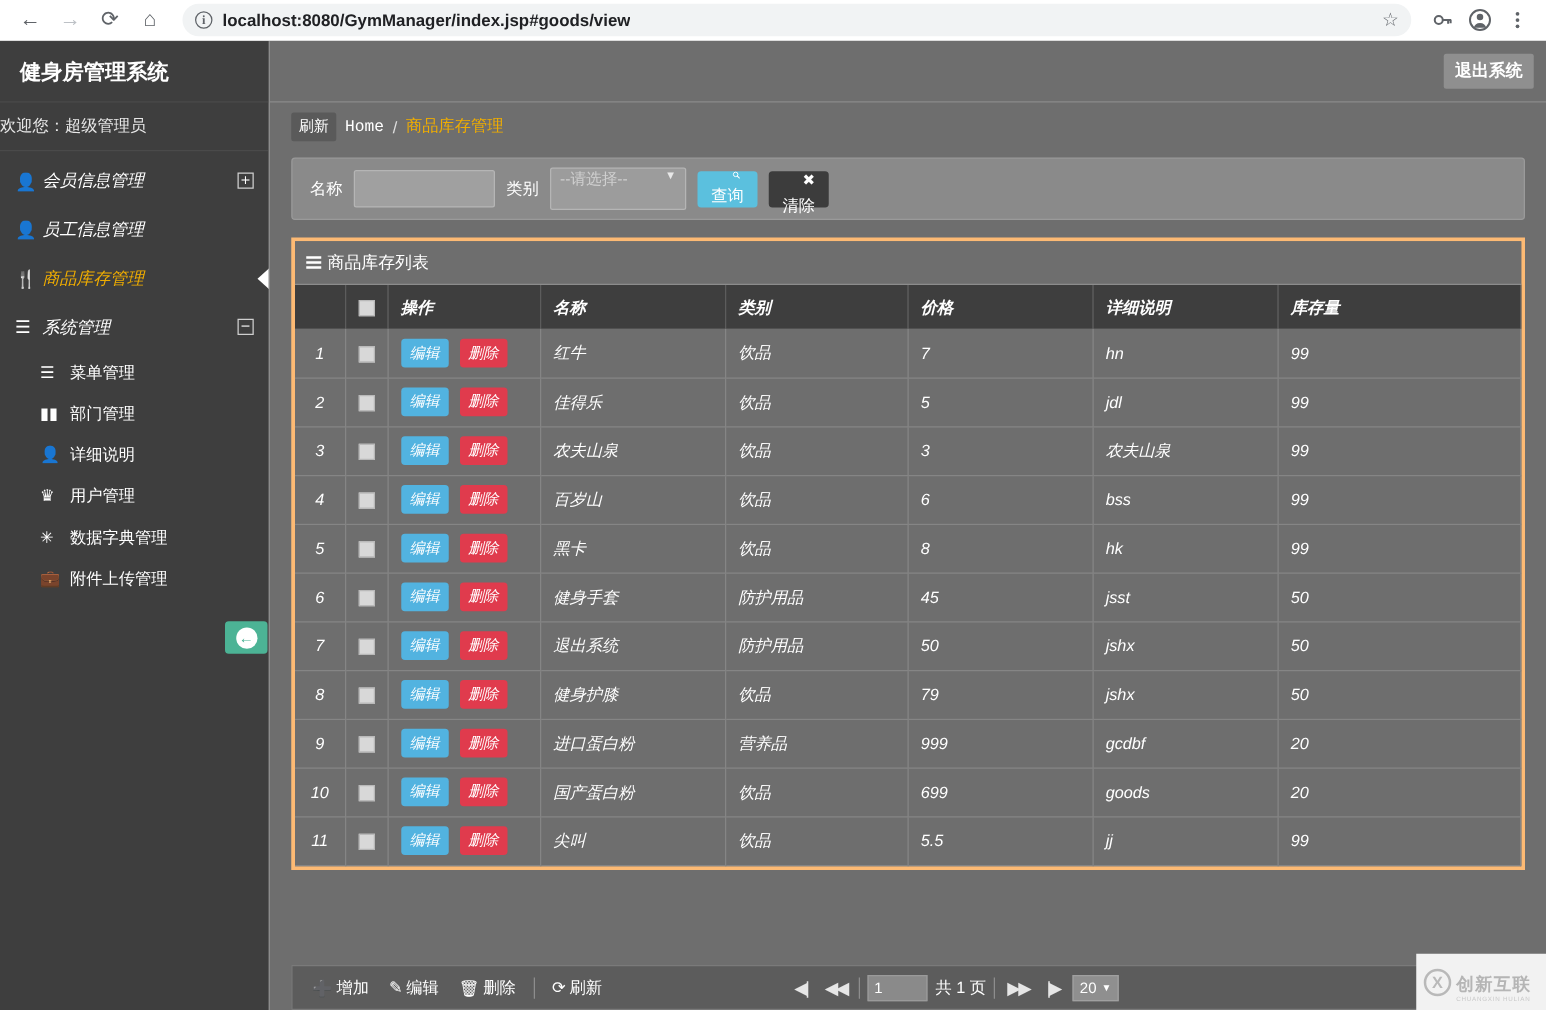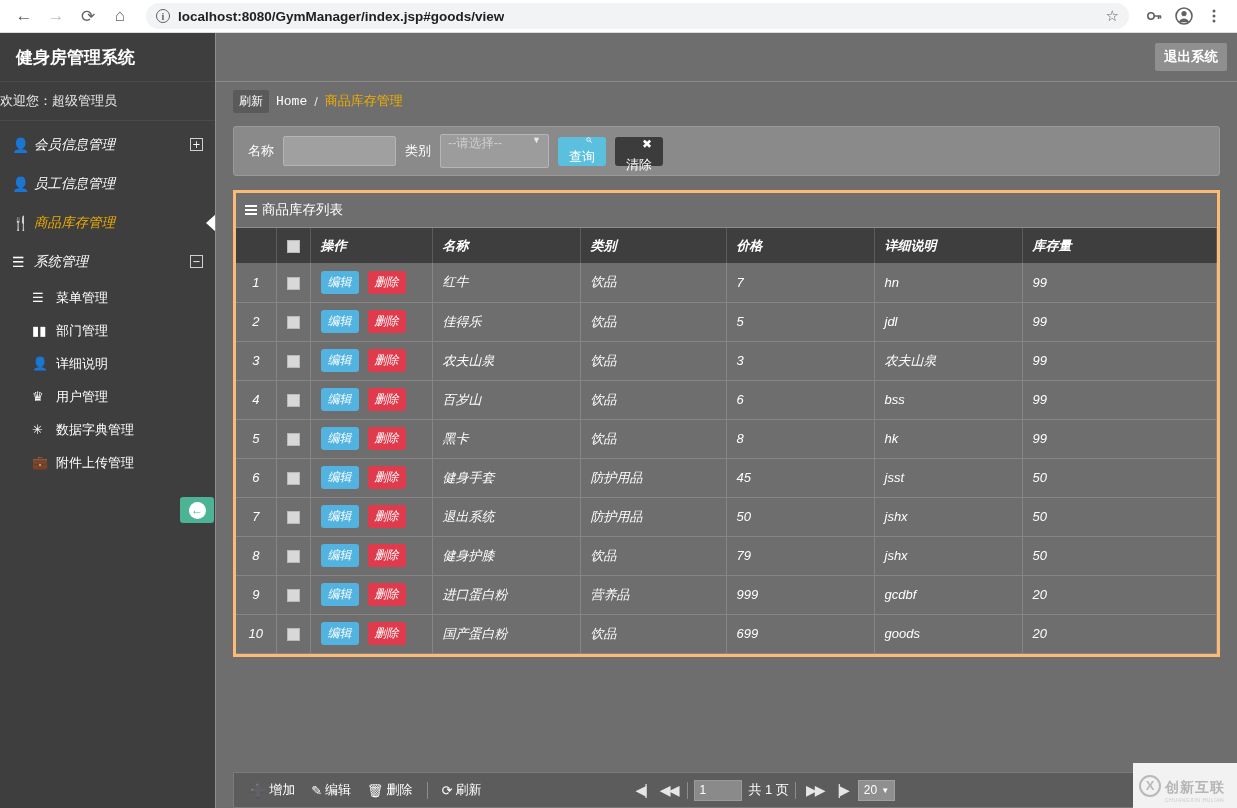--- a/index.html
+++ b/index.html
@@ -463,20 +463,30 @@
             <tr>
               <td class="col-idx">10</td>
               <td class="col-chk"><span class="chk"></span></td>
               <td class="col-act"><span class="row-btn row-edit">编辑</span><span class="row-btn row-del">删除</span></td>
               <td class="col-name">国产蛋白粉</td>
               <td class="col-cat">饮品</td>
               <td class="col-price">699</td>
               <td class="col-desc">goods</td>
               <td>20</td>
             </tr>
+            <tr>
+              <td class="col-idx">11</td>
+              <td class="col-chk"><span class="chk"></span></td>
+              <td class="col-act"><span class="row-btn row-edit">编辑</span><span class="row-btn row-del">删除</span></td>
+              <td class="col-name">尖叫</td>
+              <td class="col-cat">饮品</td>
+              <td class="col-price">5.5</td>
+              <td class="col-desc">jj</td>
+              <td>99</td>
+            </tr>
           </tbody>
       </table>
     </div>
 
     <div class="footer-bar">
       <div class="fbtn">
         <span>➕</span>
         <span>增加</span>
       </div>
       <div class="fbtn">

